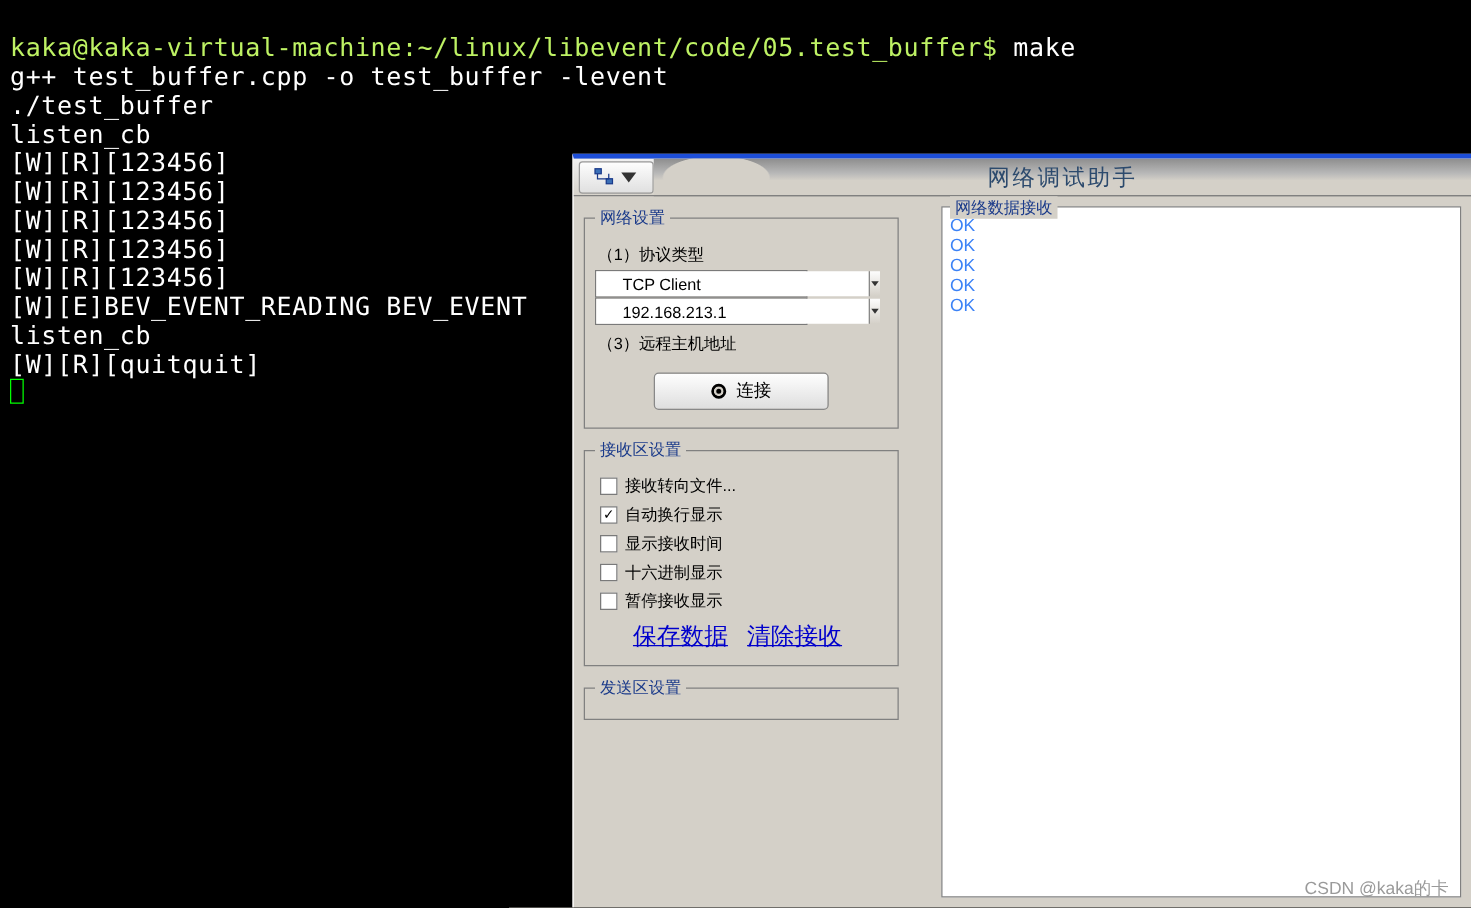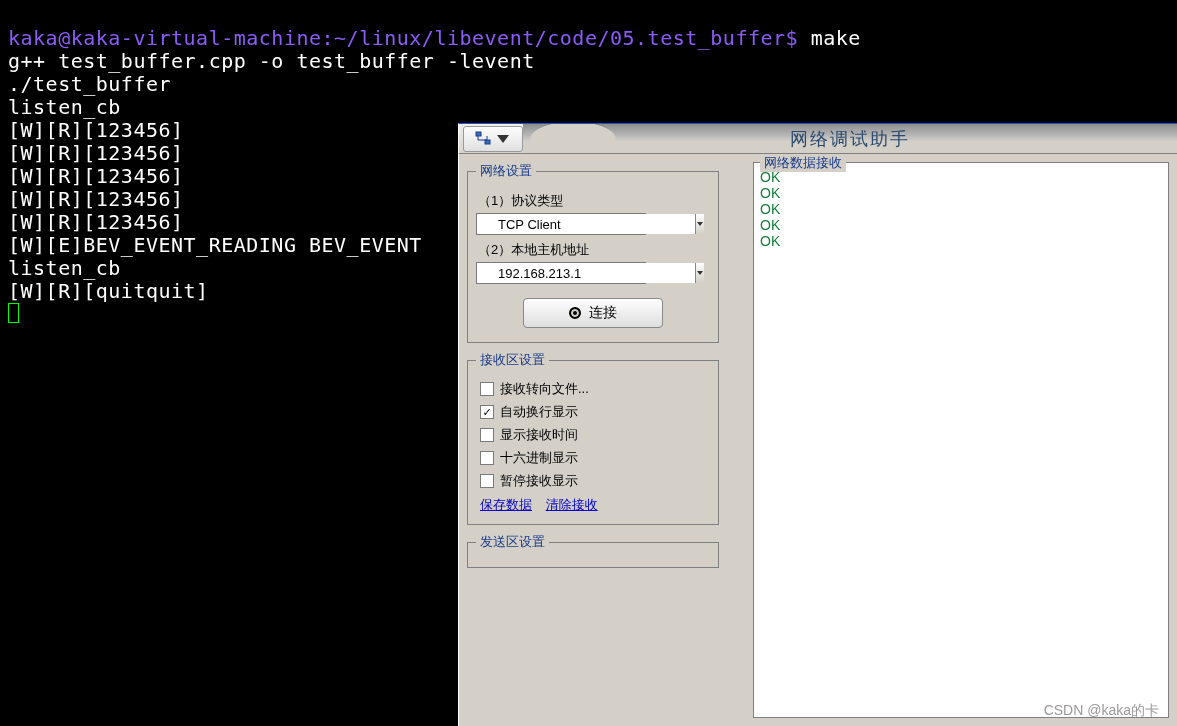--- a/index.html
+++ b/index.html
@@ -18,34 +18,34 @@
     width: 1177px;
     height: 726px;
     background: #000;
     color: #fff;
     font-size: 20px;
     line-height: 23px;
     padding: 4px 8px;
     white-space: pre;
     letter-spacing: 0.5px;
   }
-  .terminal .prompt { color: #8b5cf6; }
+  .terminal .prompt { color: #bef264; }
   .terminal .cursor {
     display: inline-block;
     width: 11px; height: 20px;
     border: 1px solid #00ff00;
   }
   
   .win {
     position: absolute;
     left: 458px; top: 123px;
     width: 719px;
     height: 603px;
     background: #d4d0c8;
-    border-top: 1px solid #1d4ed8;
+    border-top: 4px solid #1d4ed8;
     border-left: 1px solid #fff;
     font-family: "SimSun", "Tahoma", sans-serif;
     font-size: 13px;
     color: #000;
   }
   .toolbar {
     height: 30px;
     background: linear-gradient(#f0f0f0, #d8d4cc);
     border-bottom: 1px solid #808080;
     display: flex;
@@ -152,21 +152,21 @@
   }
   .chk {
     width:14px;height:14px;
     border:1px solid #7a7a7a;
     background:#fff;
     display:flex;align-items:center;justify-content:center;
   }
   .chk.checked::after{
     content:"✓"; font-size:11px; color:#000; line-height:1;
   }
-  .links { margin:6px 0 0 4px; font-size:13px;}
+  .links { margin:6px 0 0 4px; font-size:19px;text-align:center;}
   .links a { color:#0000cc; text-decoration:underline; margin-right:10px; cursor:pointer;}
   .right-col {
     flex:1;
     display:flex; flex-direction:column;padding-left:26px;
   }
   .recv-box {
     flex:1;
     border:1px solid #808080;
     position:relative;
     background:#fff;
@@ -174,21 +174,21 @@
   .recv-box legend{
     position:absolute; top:-9px; left:6px;
     background:#d4d0c8; padding:0 4px;
     font-size:13px; color:#1a3a8a;
   }
   .recv-content{
     font-family: Tahoma, sans-serif;
     font-size: 14px;
     padding: 6px 6px;
     white-space: pre;
-    color:#15803d;
+    color:#3b82f6;
   }
   .watermark {
     position:absolute;
     right: 18px; bottom: 6px;
     font-family: Tahoma, sans-serif;
     font-size: 14px;
     color: rgba(120,120,120,0.75);
   }
 </style>
 </head>
@@ -238,30 +238,30 @@
         <div class="field-label">（1）协议类型</div>
         <div class="combo">
           <input readonly="" value="TCP Client" style="">
           <div class="arrow">
               <svg viewBox="0 0 8 8">
                 <path d="M1 2 L4 6 L7 2 Z" fill="#333"></path>
               </svg>
             </div>
         </div>
 
-        <div class="field-label">（2）本地主机地址</div>
         <div class="combo">
           <input value="192.168.213.1" style="">
           <div class="arrow">
               <svg viewBox="0 0 8 8">
                 <path d="M1 2 L4 6 L7 2 Z" fill="#333"></path>
               </svg>
             </div>
         </div>
 
+        <div class="field-label">（3）远程主机地址</div>
 
         <div class="btn">
           <span class="dot"></span>
           <span>连接</span>
         </div>
       </fieldset>
 
       <fieldset>
         <legend>接收区设置</legend>
 

